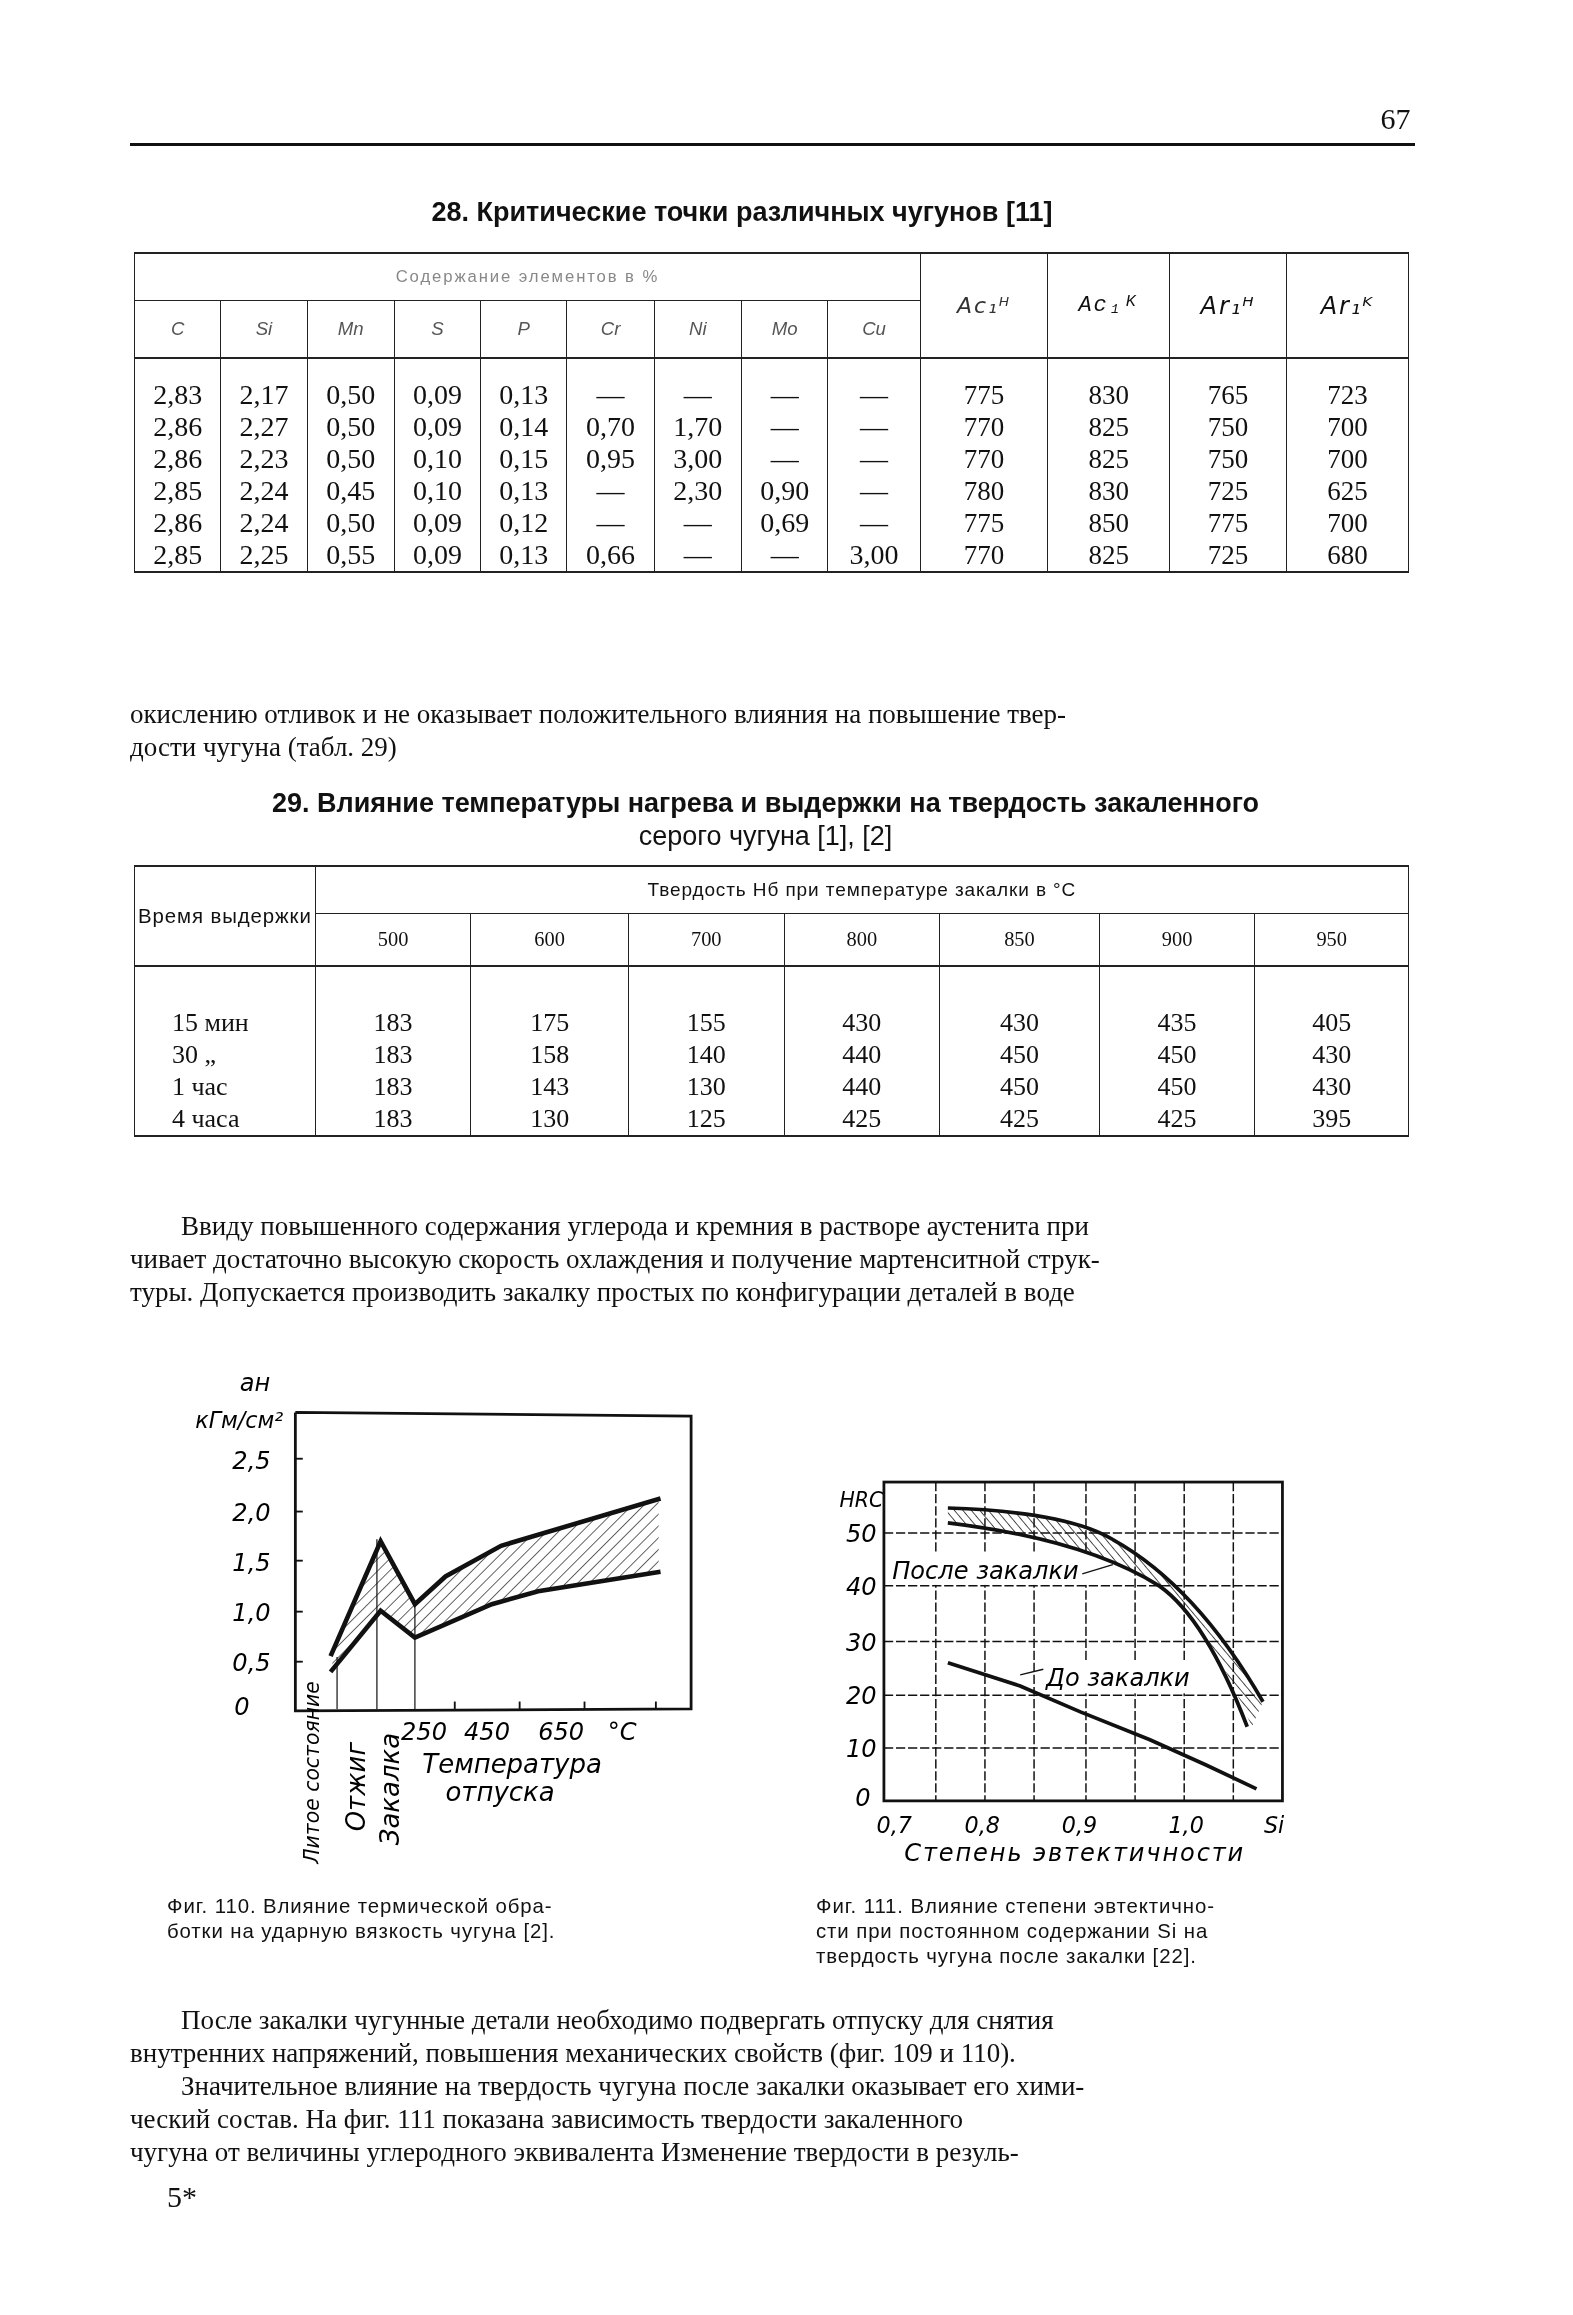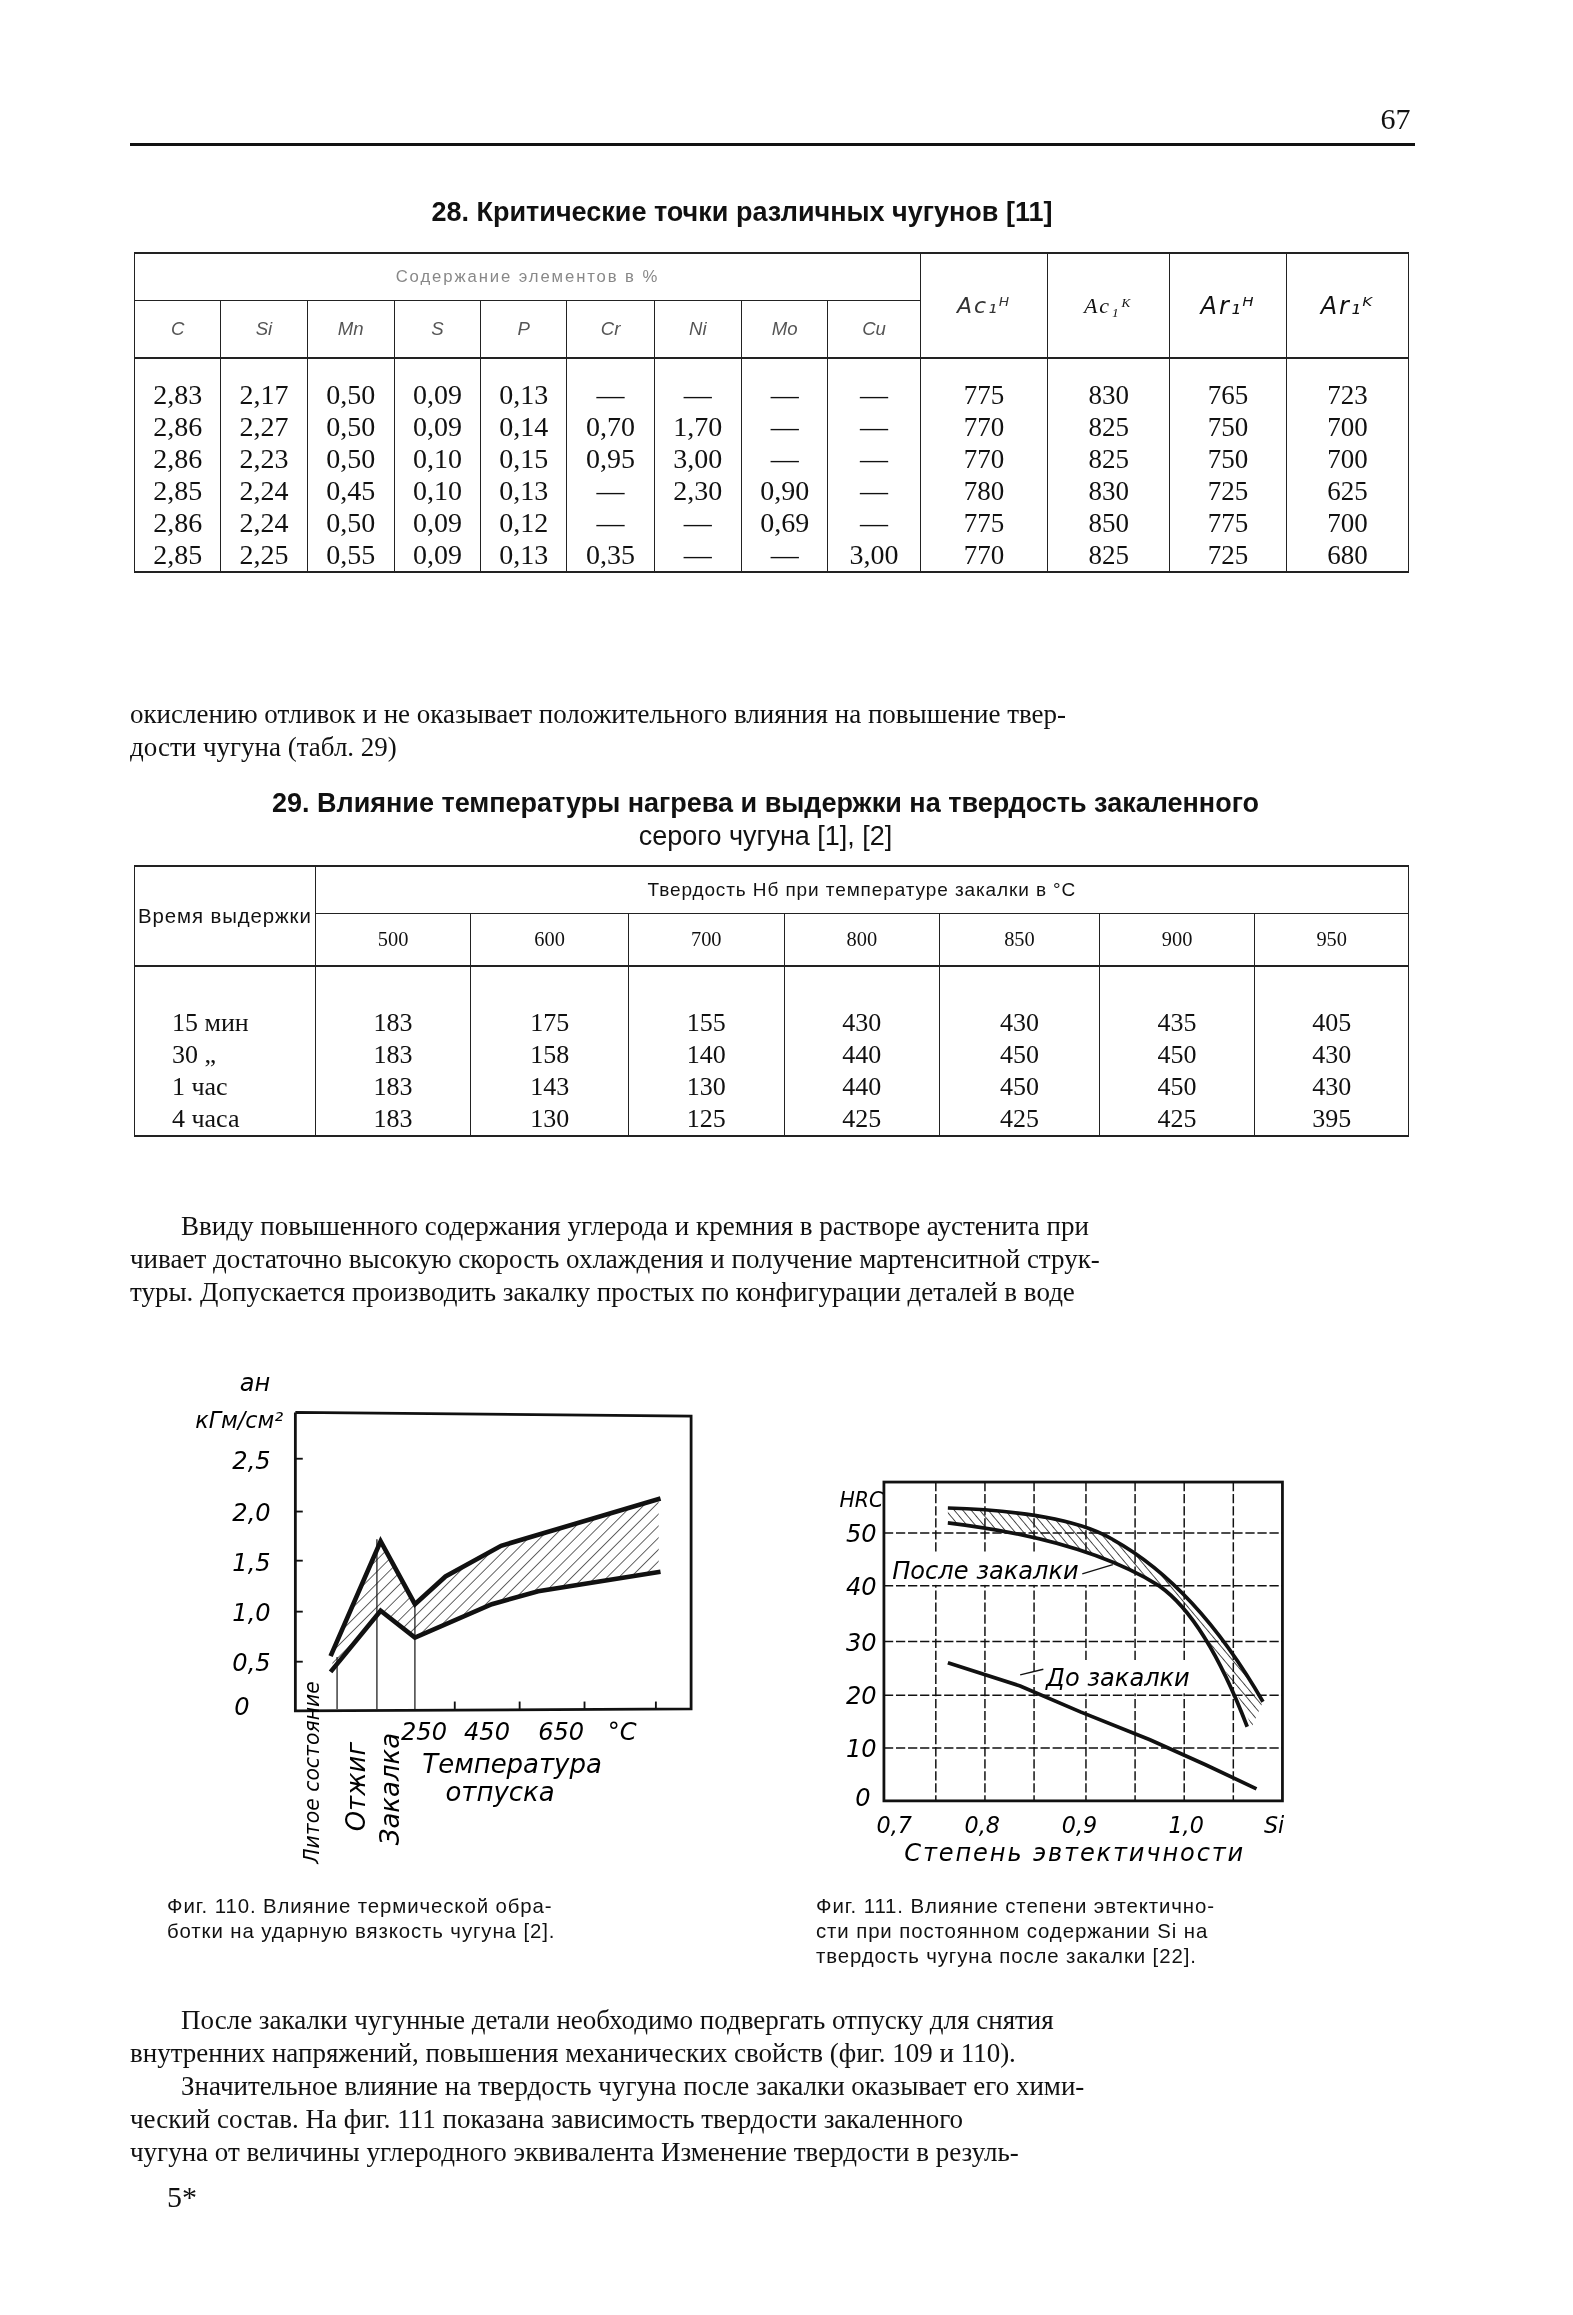--- a/index.html
+++ b/index.html
@@ -48,21 +48,21 @@
       <col style="width:88px">
       <col style="width:121px">
       <col style="width:116px">
       <col style="width:111px">
       <col style="width:116px">
   </colgroup>
   <tbody>
       <tr class="hdr1">
     <td colspan="9">Содержание элементов в %</td>
     <td rowspan="2" class="big" style="border-bottom:2.8px solid #222;font-size:22px;font-style:italic;font-family:'DejaVu Sans',sans-serif;color:#333;">Ac₁ᴴ</td>
-    <td rowspan="2" style="border-bottom:2.8px solid #222;font-size:22px;font-style:italic;font-family:Liberation Serif, serif;color:#111;">Ac₁ᴷ</td>
+    <td rowspan="2" style="border-bottom:2.8px solid #222;font-size:22px;font-style:italic;font-family:Liberation Mono, monospace;color:#111;">Ac₁ᴷ</td>
     <td rowspan="2" style="border-bottom:2.8px solid #222;font-size:24px;font-style:italic;font-family:'DejaVu Sans',sans-serif;color:#111;">Ar₁ᴴ</td>
     <td rowspan="2" style="border-bottom:2.8px solid #222;font-size:24px;font-style:italic;font-family:'DejaVu Sans',sans-serif;color:#111;">Ar₁ᴷ</td>
   </tr>
   <tr class="hdr2">
     <td>C</td>
     <td>Si</td>
     <td>Mn</td>
     <td>S</td>
     <td>P</td>
     <td>Cr</td>
@@ -110,21 +110,21 @@
           <div>0,13</div>
           <div>0,12</div>
           <div>0,13</div>
         </td>
         <td>
           <div>—</div>
           <div>0,70</div>
           <div>0,95</div>
           <div>—</div>
           <div>—</div>
-          <div>0,35</div>
+          <div>0,66</div>
         </td>
         <td>
           <div>—</div>
           <div>1,70</div>
           <div>3,00</div>
           <div>2,30</div>
           <div>—</div>
           <div>—</div>
         </td>
         <td>

